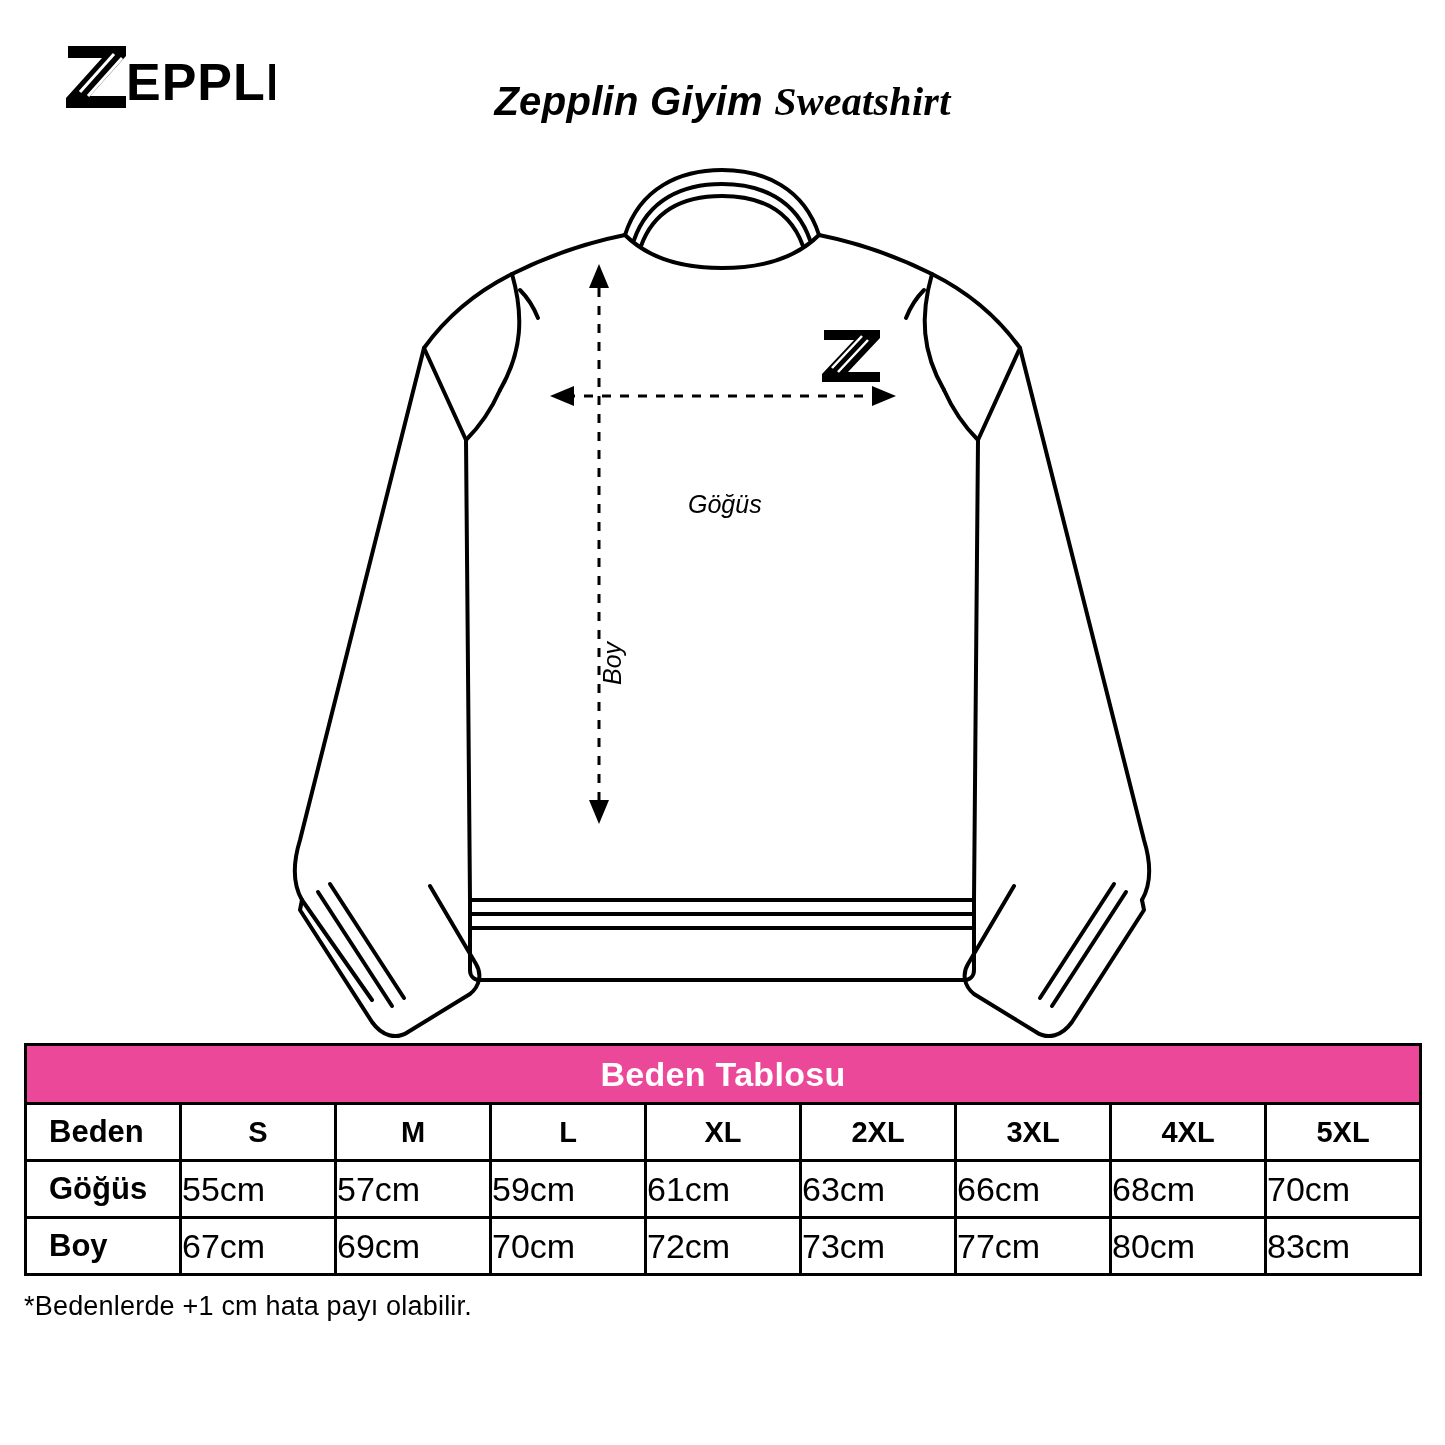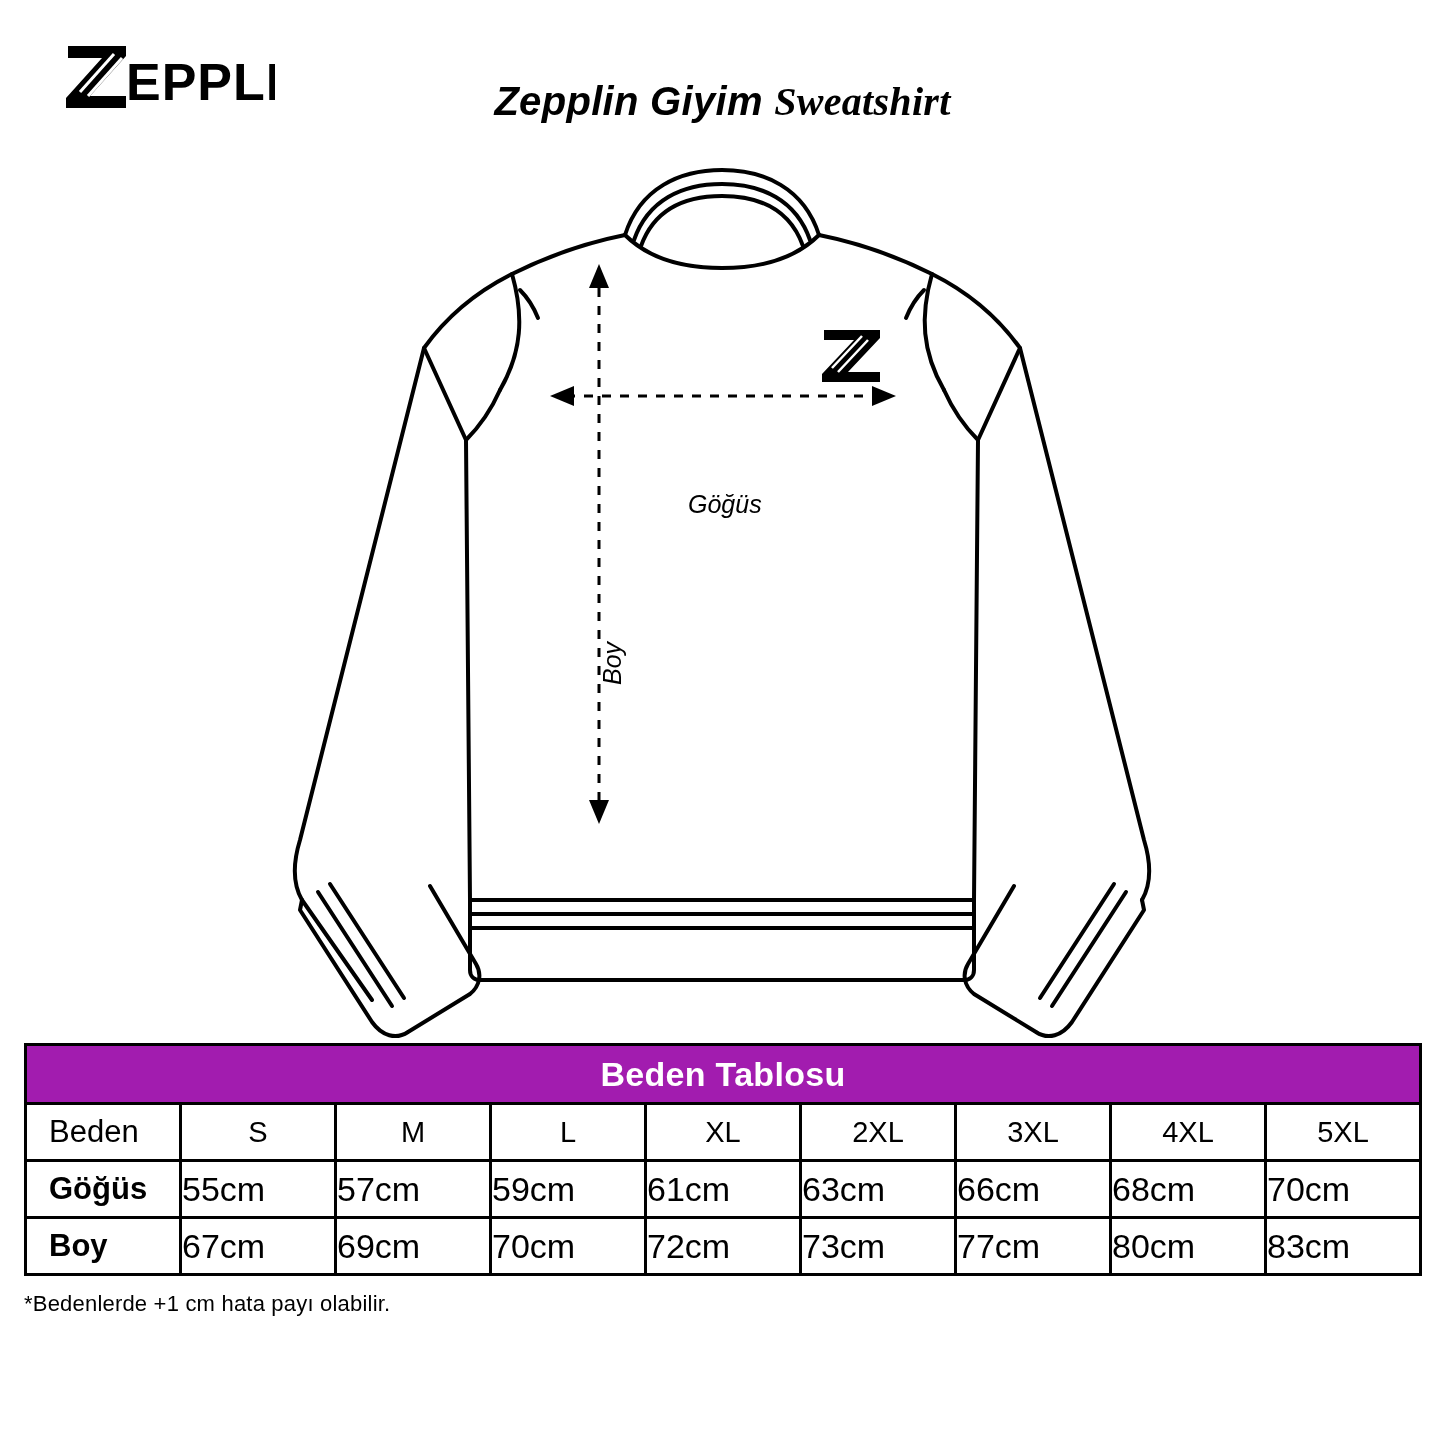--- a/index.html
+++ b/index.html
@@ -91,32 +91,32 @@
     border-collapse: collapse;
     width: 1398px;
     table-layout: fixed;
   }
   table.size-table td, table.size-table th {
     border: 3px solid #000000;
     padding: 0;
     margin: 0;
   }
   .tbl-title {
-    background: #a21caf;
+    background: #ec4899;
     color: #ffffff;
     text-align: center;
     font-size: 34px;
     font-weight: 700;
     height: 56px;
     letter-spacing: 0.3px;
   }
   .hdr-row td {
     height: 54px;
     font-size: 29px;
-    font-weight: 400;
+    font-weight: 700;
     text-align: center;
   }
   .hdr-row td.lbl {
     text-align: left;
     padding-left: 22px;
     font-size: 31px;
   }
   .data-row td {
     height: 54px;
     font-size: 34px;
@@ -126,21 +126,21 @@
   }
   .data-row td.lbl {
     font-weight: 700;
     font-size: 31px;
     padding-left: 22px;
   }
   .footnote {
     position: absolute;
     left: 24px;
     top: 1291px;
-    font-size: 22px;
+    font-size: 27px;
     letter-spacing: 0.2px;
   }
 </style>
 </head>
 <body>
 
 <div class="page">
 
   <div class="header">
 

